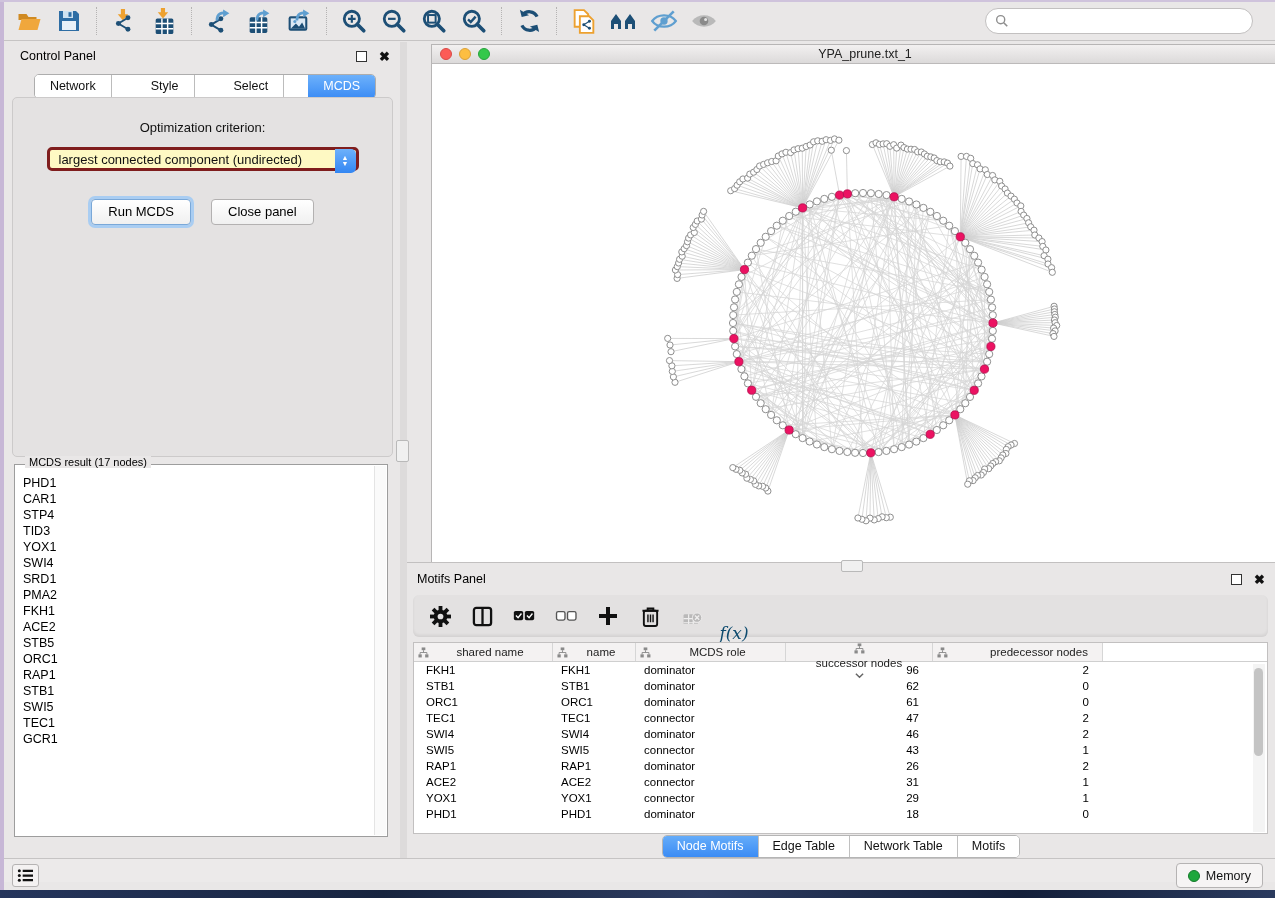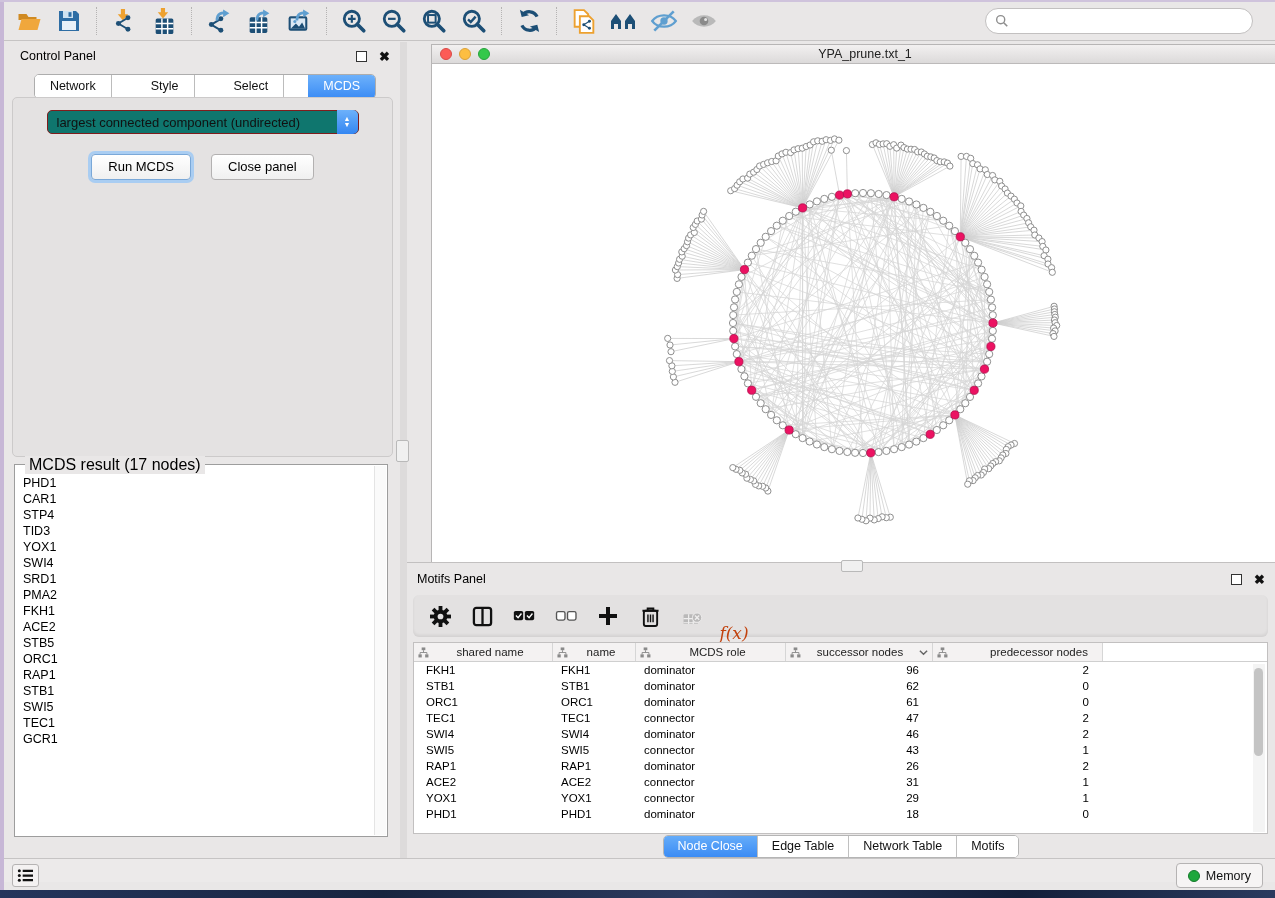--- a/index.html
+++ b/index.html
@@ -29,32 +29,32 @@
   .float-ic { width:11px; height:11px; border:1.5px solid #333; background:#fff; margin-right:12px; cursor:default;}
   .close-ic { font-size:13px; font-weight:bold; color:#111; cursor:default; line-height:11px;}
   .seg-tabs { display:flex; justify-content:center; margin-top:6px; }
   .seg { display:flex; border-radius:5px; overflow:hidden; border:1px solid #adadad; background:#fff;gap:24px; }
   .seg-tab { padding:4px 15px 5px; font-size:12.5px; background:#fff; border-right:1px solid #bcbcbc; cursor:default;}
   .seg-tab:last-child { border-right:none; }
   .seg-tab.active { background:linear-gradient(#6db1fb,#3b8cf5); color:#fff; }
   .inset { position:absolute; left:8px; top:55px; width:381px; height:360px; background:#e4e2e2;
     border:1px solid #cccaca; border-radius:5px; }
   .opt-label { text-align:center; margin-top:22px; font-size:13px; }
-  .dropdown { position:relative; margin:12px auto 0; width:312px; height:24px; background:#0f766e;
-    border:1px solid #7f1d1d; border-radius:5px; display:flex; align-items:center; padding-left:9px;
+  .dropdown { position:relative; margin:12px auto 0; width:312px; height:24px; background:#fef9c3;
+    border:3px solid #7f1d1d; border-radius:5px; display:flex; align-items:center; padding-left:9px;
     font-size:13px; cursor:default;}
   .dd-step { position:absolute; right:0; top:-1px; width:21px; height:24px; border-radius:0 5px 5px 0;
     background:linear-gradient(#6db1fb,#3386f2); display:flex; flex-direction:column; align-items:center; justify-content:center; color:#fff;}
   .dd-step span { font-size:7px; line-height:6px; }
-  .btn-row { display:flex; justify-content:center; gap:20px; margin-top:20px; }
+  .btn-row { display:flex; justify-content:center; gap:20px; margin-top:28px; }
   .mac-btn { background:linear-gradient(#ffffff,#f0f0f0); border:1px solid #b3b1b1; border-radius:4px;
     padding:4px 16px 5px; font-size:13px; cursor:default;}
   .mac-btn.focused { box-shadow:0 0 0 3px #a9cdf2; border-color:#7aa8d8;}
   .fieldset { position:absolute; left:10px; top:422px; width:374px; height:373px; border:1px solid #9d9d9d; background:#fff;}
-  .fieldset .legend { position:absolute; top:-9px; left:10px; background:#e9e7e7; padding:0 4px; font-size:16px; color:#000;}
+  .fieldset .legend { position:absolute; top:-9px; left:10px; background:#e9e7e7; padding:0 4px; font-size:11px; color:#000;}
   .result-list { position:absolute; left:1px; top:4px; bottom:1px; right:13px; overflow:hidden; padding:6px 0 0 7px; }
   .result-item { font-size:12.5px; line-height:16px; color:#000; }
   .list-scroll { position:absolute; right:1px; top:1px; bottom:1px; width:12px; background:#fafafa; border-left:1px solid #e4e4e4;}
 
   
   .vsplit { position:absolute; left:400px; top:42px; width:7px; height:816px; background:#dddbdb; }
   .vgrip { position:absolute; left:-4px; top:398px; width:13px; height:22px; background:#f0f0f0; border:1px solid #b9b9b9; border-radius:2px;}
   .hgrip { position:absolute; left:50%; top:-3px; width:22px; height:12px; background:#f0f0f0; border:1px solid #b9b9b9; border-radius:2px;}
 
   
@@ -64,21 +64,21 @@
   .lights { display:flex; gap:7px; }
   .light { width:12px; height:12px; border-radius:50%; }
   .title-text { position:absolute; left:0; right:0; text-align:center; font-size:12.5px; color:#222;}
   .net-canvas { position:relative; height:498px; background:#fff; border-left:1px solid #b7b5b5; border-right:1px solid #b7b5b5;}
 
   
   .tpanel { position:absolute; left:407px; top:562px; width:868px; height:296px; background:#e9e7e7; border-top:1px solid #c2c0c0;}
   .tp-toolbar { position:absolute; left:6px; top:32px; width:855px; height:42px; background:#e3e1e1; border-radius:6px;
     box-shadow:inset 0 -2px 3px rgba(0,0,0,0.07); display:flex; align-items:center; padding-left:16px; gap:20px;}
   .tp-ic { width:22px; height:22px; display:flex; align-items:center; justify-content:center; cursor:default;}
-  .fx { font-family:"DejaVu Serif", serif; font-style:italic; font-size:17px; color:#c2410c;margin-top:33px; }
+  .fx { font-family:"DejaVu Serif", serif; font-style:italic; font-size:17px; color:#0c4a6e;margin-top:33px; }
   .tablebox { position:absolute; left:6px; top:79px; width:855px; height:192px; background:#fff; border:1px solid #c2c0c0; overflow:hidden;}
   .thead { display:flex; height:19px; border-bottom:1px solid #cfcfcf; }
   .th { background:#f4f2f2; border-right:1px solid #d6d6d6; display:flex; align-items:center; padding:0 4px; gap:3px; font-size:11.5px; color:#222;}
   .th .lbl { flex:1; text-align:center; }
   .trow { display:flex; height:16px; align-items:center; }
   .td { font-size:11.5px; color:#000; white-space:nowrap; overflow:hidden;}
   .num { text-align:right; padding-right:14px; }
   .tscroll { position:absolute; right:2px; top:21px; width:12px; height:168px; background:#f4f4f4; }
   .tthumb { position:absolute; left:1px; top:4px; width:9px; height:88px; background:#c4c4c4; border-radius:5px;}
   .bottom-tabs { position:absolute; left:0; width:868px; top:272px; display:flex; justify-content:center; }
@@ -265,20 +265,21 @@
   </div>
   <div class="seg-tabs">
       <div class="seg" id="cp-tabs">
         <div class="seg-tab">Network</div>
         <div class="seg-tab">Style</div>
         <div class="seg-tab">Select</div>
         <div class="seg-tab active">MCDS</div>
       </div>
     </div>
   <div class="inset">
+    <div class="opt-label">Optimization criterion:</div>
     <div class="dropdown">
       <span>largest connected component (undirected)</span>
       <span class="dd-step">
           <span>▲</span>
           <span>▼</span>
         </span>
     </div>
     <div class="btn-row">
       <button class="mac-btn focused">Run MCDS</button>
       <button class="mac-btn">Close panel</button>
@@ -1123,21 +1124,21 @@
           <span>
             <svg width="11" height="11" viewBox="0 0 12 12">
               <rect x="4" y="0.5" width="4" height="3" fill="#8a8a8a"></rect>
               <rect x="0.5" y="8" width="3.6" height="3.4" fill="#8a8a8a"></rect>
               <rect x="7.8" y="8" width="3.6" height="3.4" fill="#8a8a8a"></rect>
               <path d="M6 3.5v2.5M2.3 8V6h7.4v2" stroke="#8a8a8a" stroke-width="1" fill="none"></path>
             </svg>
           </span>
           <span class="lbl">MCDS role</span>
         </div>
-        <div class="th" style="width: 147px;">
+        <div class="th" style="width: 147px; flex-direction: column;">
           <span>
             <svg width="11" height="11" viewBox="0 0 12 12">
               <rect x="4" y="0.5" width="4" height="3" fill="#8a8a8a"></rect>
               <rect x="0.5" y="8" width="3.6" height="3.4" fill="#8a8a8a"></rect>
               <rect x="7.8" y="8" width="3.6" height="3.4" fill="#8a8a8a"></rect>
               <path d="M6 3.5v2.5M2.3 8V6h7.4v2" stroke="#8a8a8a" stroke-width="1" fill="none"></path>
             </svg>
           </span>
           <span class="lbl">successor nodes</span>
           <span>
@@ -1229,21 +1230,21 @@
           <div class="td num" style="width: 147px;">18</div>
           <div class="td num" style="width: 170px;">0</div>
         </div>
       </div>
     <div class="tscroll">
         <div class="tthumb"></div>
       </div>
   </div>
   <div class="bottom-tabs">
       <div class="btab-group" id="btabs">
-        <div class="btab active">Node Close</div>
+        <div class="btab active">Node Motifs</div>
         <div class="btab">Edge Table</div>
         <div class="btab">Network Table</div>
         <div class="btab">Motifs</div>
       </div>
     </div>
 </div>
 
 <div class="statusbar">
   <div class="list-btn" id="list-btn">
       <svg width="17" height="15" viewBox="0 0 18 16">

